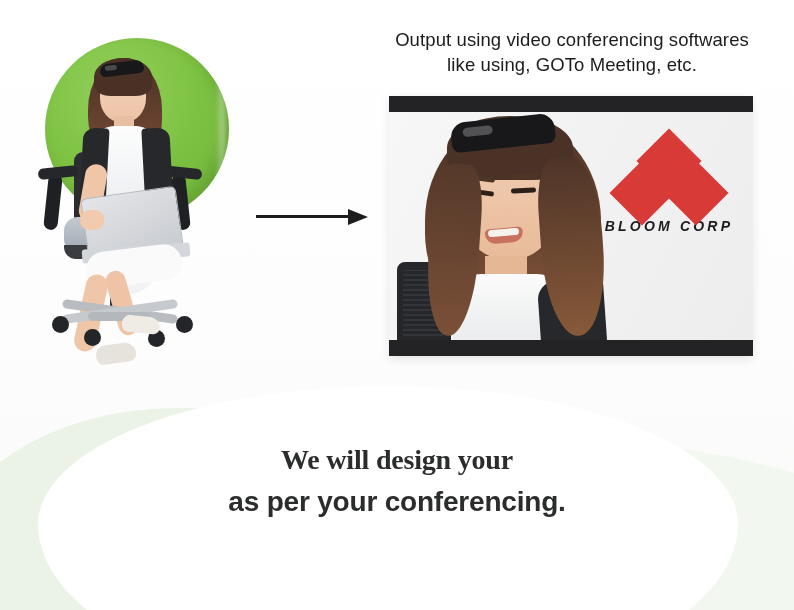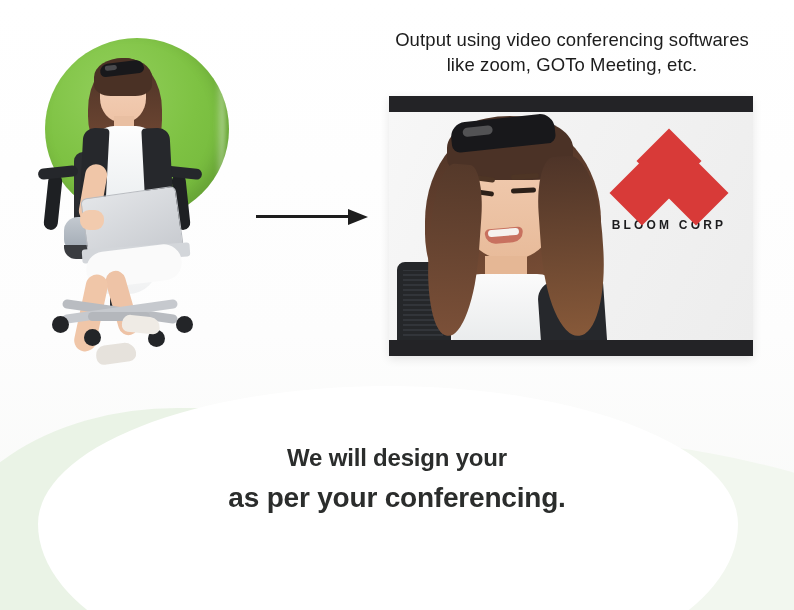--- a/index.html
+++ b/index.html
@@ -160,22 +160,22 @@
   }
 
   
   .logo { position:absolute; right:14px; top:26px; width:140px; text-align:center; }
   .logo-marks { position:relative; height:76px; }
   .dmd { position:absolute; width:46px; height:46px; background:#d83a38; }
   .dmd.top  { left:47px; top:0px;  transform:rotate(45deg); }
   .dmd.left { left:20px; top:32px; transform:rotate(45deg); }
   .dmd.right{ left:74px; top:32px; transform:rotate(45deg); }
   .logo-name {
-    margin-top:4px; font-size:12px; font-weight:700;
-    letter-spacing:3.2px; color:#1c1c1e;
+    margin-top:4px; font-size:14px; font-weight:700;
+    letter-spacing:3.2px; color:#1c1c1e;font-style:italic;
   }
 
   
   .w-hair-back{ position:absolute; left:36px; top:6px; width:176px; height:206px;
       background:linear-gradient(170deg,#4a3125 0%,#6c4531 58%,#855739 100%);
       border-radius:50% 50% 44% 44%; }
   .w-face{ position:absolute; left:68px; top:20px; width:104px; height:128px;
       background:linear-gradient(180deg,#f3cfb5 0%,#e8bb9a 100%);
       border-radius:46% 46% 48% 48%; }
   .w-hair-top{ position:absolute; left:58px; top:4px; width:126px; height:64px;
@@ -209,21 +209,21 @@
       background:repeating-linear-gradient(0deg,#32353a 0 2px,#25272a 2px 5px); }
   .w-hair-front-l{ position:absolute; left:40px; top:52px; width:50px; height:172px;
       background:linear-gradient(180deg,#55392a 0%,#7b5038 100%);
       border-radius:40% 30% 50% 48%; transform:rotate(4deg); }
   .w-hair-front-r{ position:absolute; left:152px; top:44px; width:62px; height:180px;
       background:linear-gradient(180deg,#4e3428 0%,#875939 100%);
       border-radius:30% 44% 48% 50%; transform:rotate(-4deg); }
 
   
   #headline { position:absolute; left:0; top:444px; width:794px; text-align:center; }
-  .hl-1 { font-size:24px; font-weight:700; color:#2b2d2c; letter-spacing:-.2px; }
+  .hl-1 { font-size:28px; font-weight:700; color:#2b2d2c; letter-spacing:-.2px;font-family:Liberation Serif, serif; }
   .hl-2-row { display:flex; align-items:center; justify-content:center;
       gap:22px; margin-top:4px; }
   .hl-rule { height:2px; background:#77a865; }
   .hl-rule.left { width:118px; }
   .hl-rule.right{ width:114px; }
   .hl-2 { font-size:44px; font-weight:700; color:#2b2d2c; letter-spacing:-.6px;
       white-space:nowrap; }
   .hl-3 { font-size:28px; font-weight:700; color:#2b2d2c; margin-top:10px;
       letter-spacing:-.2px; }
 </style>
@@ -278,21 +278,21 @@
     <div class="p-shoe1"></div>
   </div>
 
   <div id="arrow">
     <div class="arrow-shaft"></div>
     <div class="arrow-head"></div>
   </div>
 
   <div id="caption">
     <div>Output using video conferencing softwares</div>
-    <div>like zoom, GOTo Meeting, etc.</div>
+    <div>like using, GOTo Meeting, etc.</div>
   </div>
 
   <div id="video-frame">
     <div class="vf-bar top"></div>
     <div class="vf-stage">
 
       <div class="w-chair"></div>
       <div class="w-chair-mesh"></div>
 
       <div class="w-hair-back"></div>

